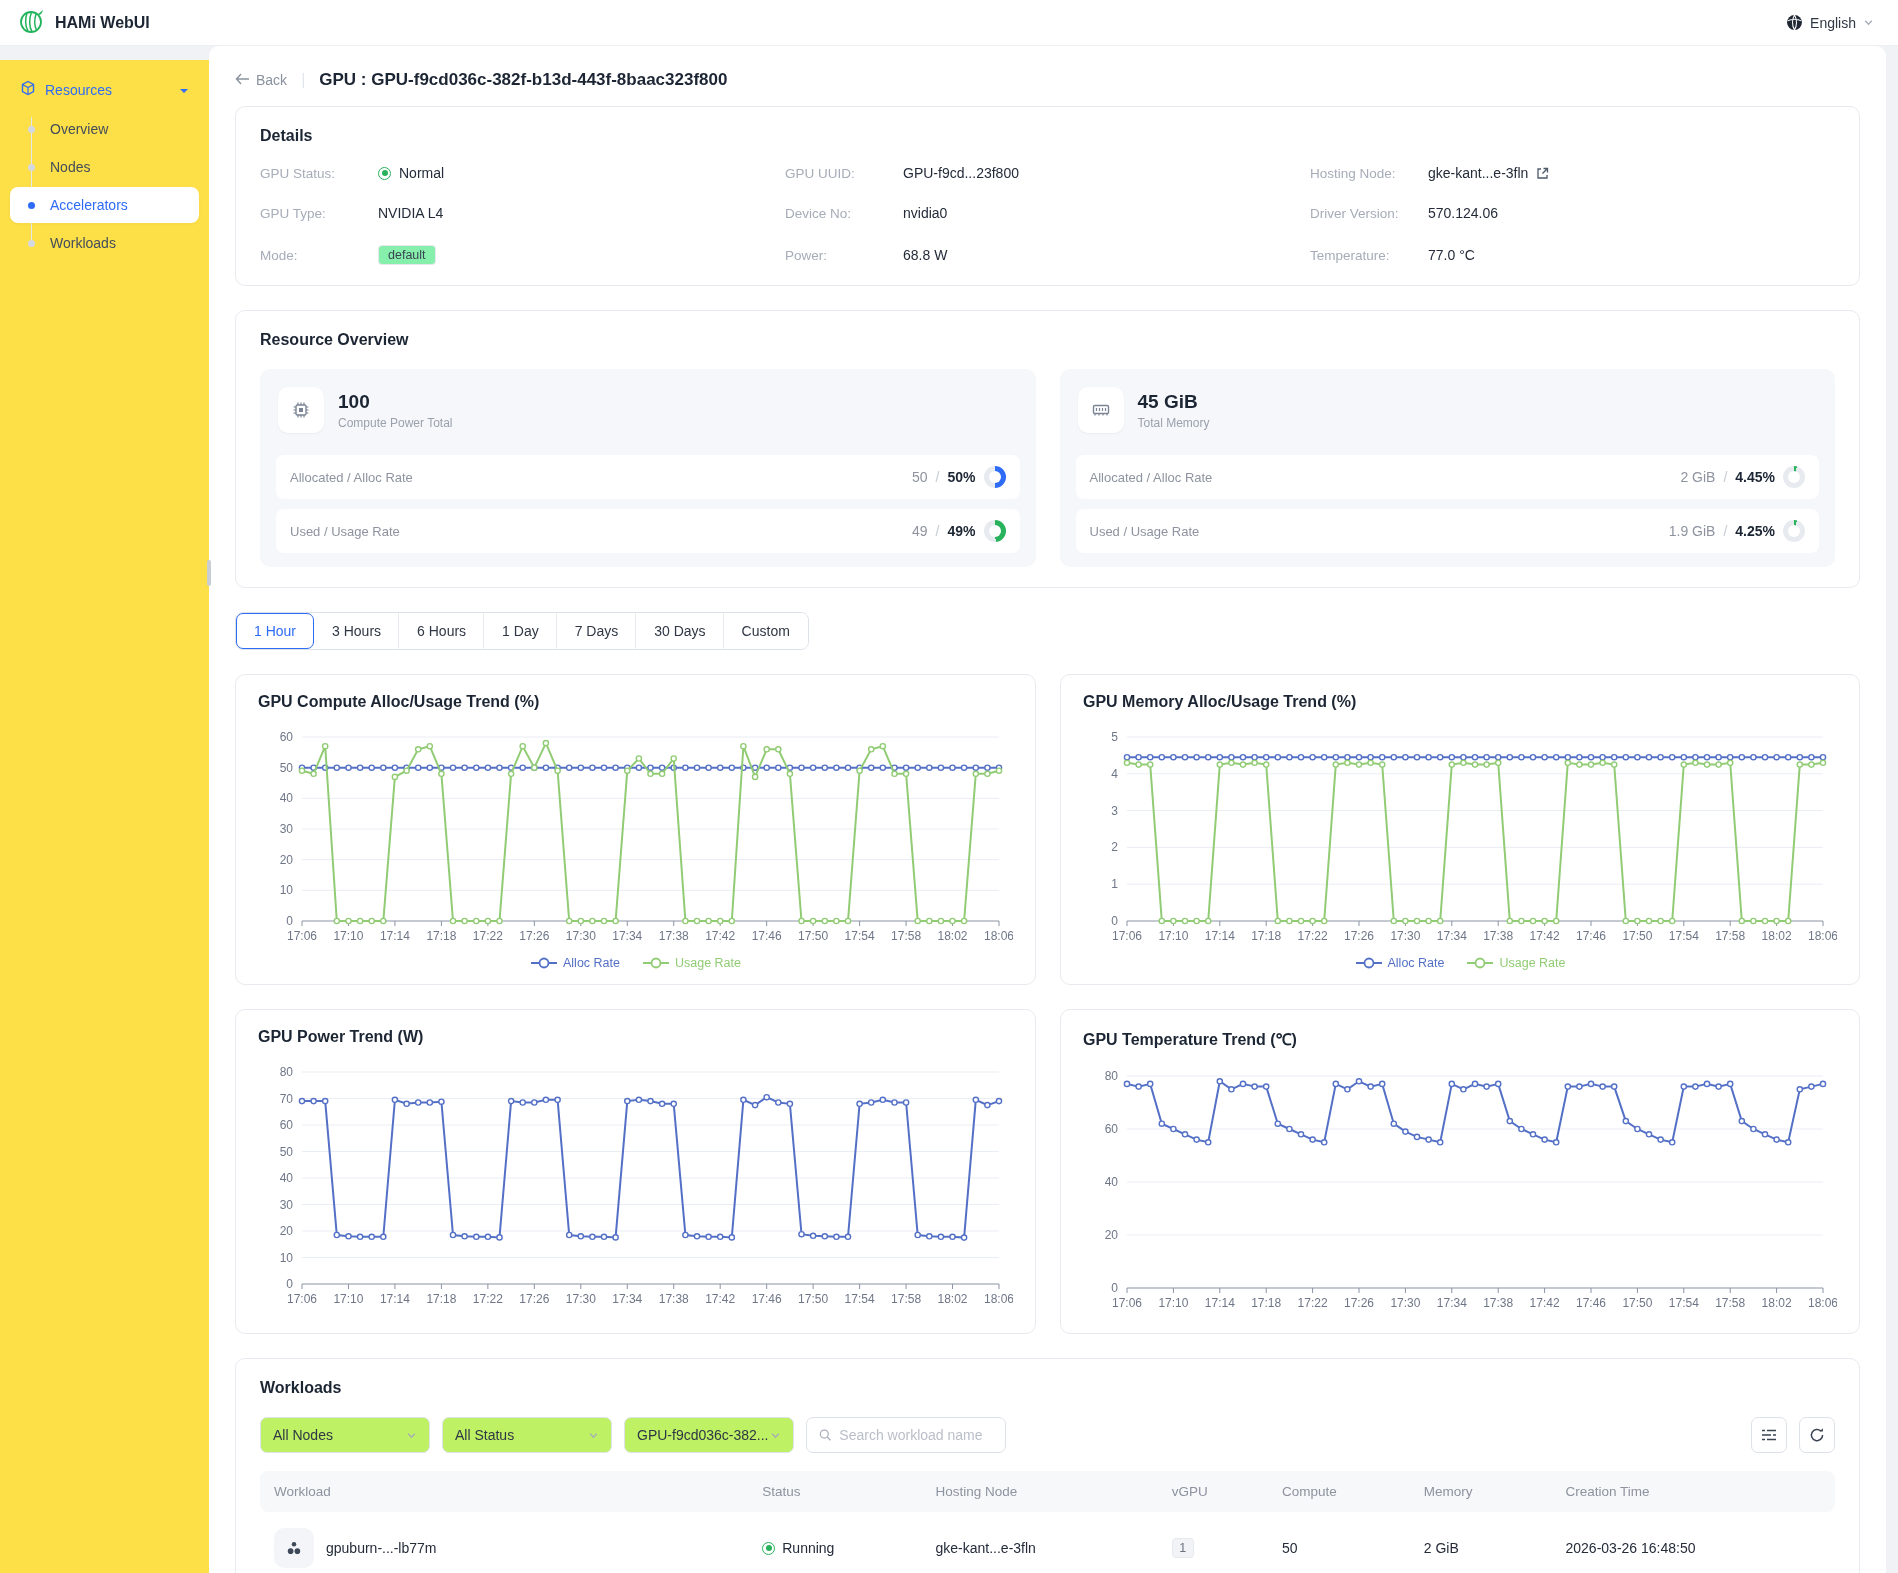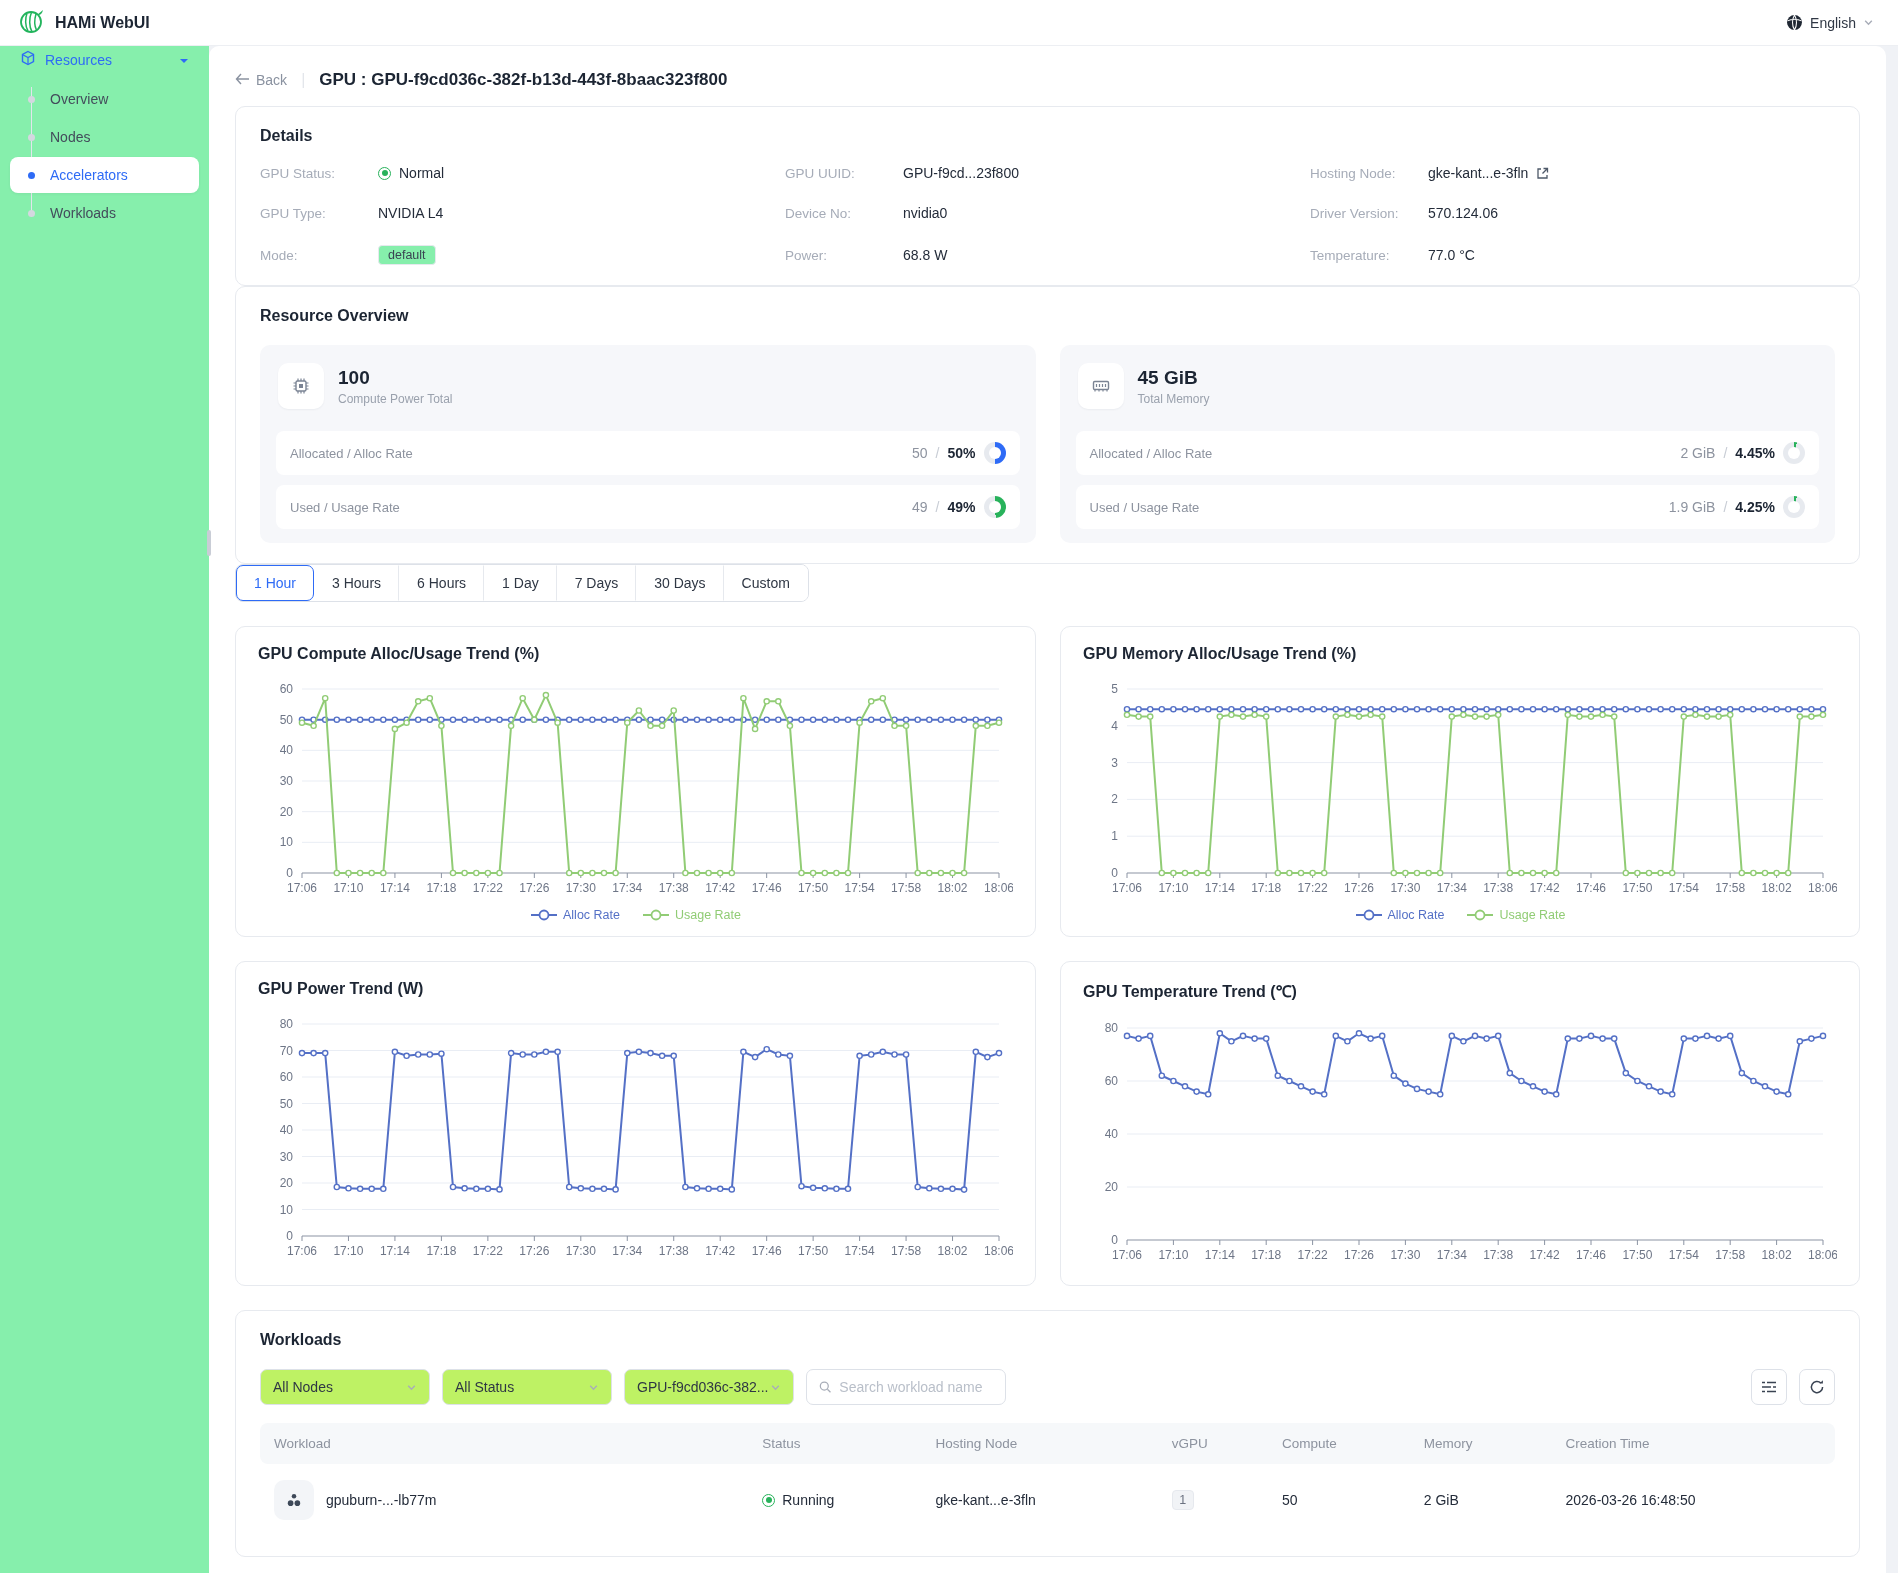--- a/index.html
+++ b/index.html
@@ -7,39 +7,39 @@
   body { font-family:"Liberation Sans", sans-serif; background:#f0f2f6; color:#1d2433; font-size:14px; }
 
   
   .topbar { position:fixed; top:0; left:0; right:0; height:46px; background:#fff; display:flex; align-items:center; justify-content:space-between; padding:0 24px 0 18px; border-bottom:1px solid #edeff3; z-index:20; }
   .brand { display:flex; align-items:center; gap:10px; }
   .brand-name { font-size:16px; font-weight:700; color:#1c2533; }
   .lang { display:flex; align-items:center; gap:7px; color:#303845; cursor:pointer; }
   .lang svg { display:block; }
 
   
-  .sidebar { position:fixed; top:30px; left:0; bottom:0; width:209px; background:#86efac; padding:10px 10px 0 10px; }
+  .sidebar { position:fixed; top:60px; left:0; bottom:0; width:209px; background:#fde047; padding:10px 10px 0 10px; }
   .side-section { display:flex; align-items:center; gap:9px; padding:10px 10px; color:#2e6bf6; font-weight:500; cursor:pointer; }
   .side-section .grow { flex:1; }
   .side-items { position:relative; margin-top:2px; }
   .side-items:before { content:""; position:absolute; left:21px; top:6px; bottom:14px; width:1px; background:#e2e5ec; }
   .side-item { position:relative; display:flex; align-items:center; padding:10px 10px 10px 40px; color:#434c5b; border-radius:8px; cursor:pointer; margin-bottom:2px; }
   .side-item .bullet { position:absolute; left:18px; width:7px; height:7px; border-radius:50%; background:#d4d8e0; }
   .side-item.active { background:#fff; color:#2e6bf6; box-shadow:0 1px 3px rgba(30,40,70,.06); }
   .side-item.active .bullet { background:#2e6bf6; }
   .sidebar-handle { position:absolute; right:-2px; top:500px; width:4px; height:26px; border-radius:3px; background:#c9cdd6; cursor:col-resize; }
 
   
   .main { margin:46px 12px 12px 209px; background:#fff; border-radius:10px; min-height:1515px; padding:18px 26px 26px 26px; }
   .page-head { display:flex; align-items:center; gap:14px; padding:6px 0 16px 0; }
   .back { display:flex; align-items:center; gap:6px; color:#8a92a0; cursor:pointer; font-size:14px; }
   .head-div { color:#e3e6eb; font-size:16px; }
   .page-title { font-size:17px; font-weight:700; color:#1c2533; }
 
-  .card { border:1px solid #e7eaef; border-radius:10px; padding:20px 24px; background:#fff; }
+  .card { border:1px solid #e7eaef; border-radius:10px; padding:20px 24px; margin-bottom:24px; background:#fff; }
   .card-title { font-size:16px; font-weight:700; color:#1c2533; margin-bottom:20px; }
 
   
   .details-grid { display:grid; grid-template-columns:1fr 1fr 1fr; row-gap:24px; }
   .field { display:flex; align-items:center; }
   .field .flabel { width:118px; color:#a6acb8; font-size:13.5px; flex:none; }
   .field .fvalue { color:#242c3a; font-weight:500; display:flex; align-items:center; gap:8px; }
   .tag { background:#86efac; border:1px solid #e6e9ee; border-radius:4px; padding:2px 9px; font-size:12.5px; color:#3a4352; font-weight:400; }
   .badge-ring { width:13px; height:13px; border-radius:50%; border:1px solid #28b25b; display:inline-flex; align-items:center; justify-content:center; flex:none; }
   .badge-ring .core { width:6px; height:6px; border-radius:50%; background:#28b25b; }

